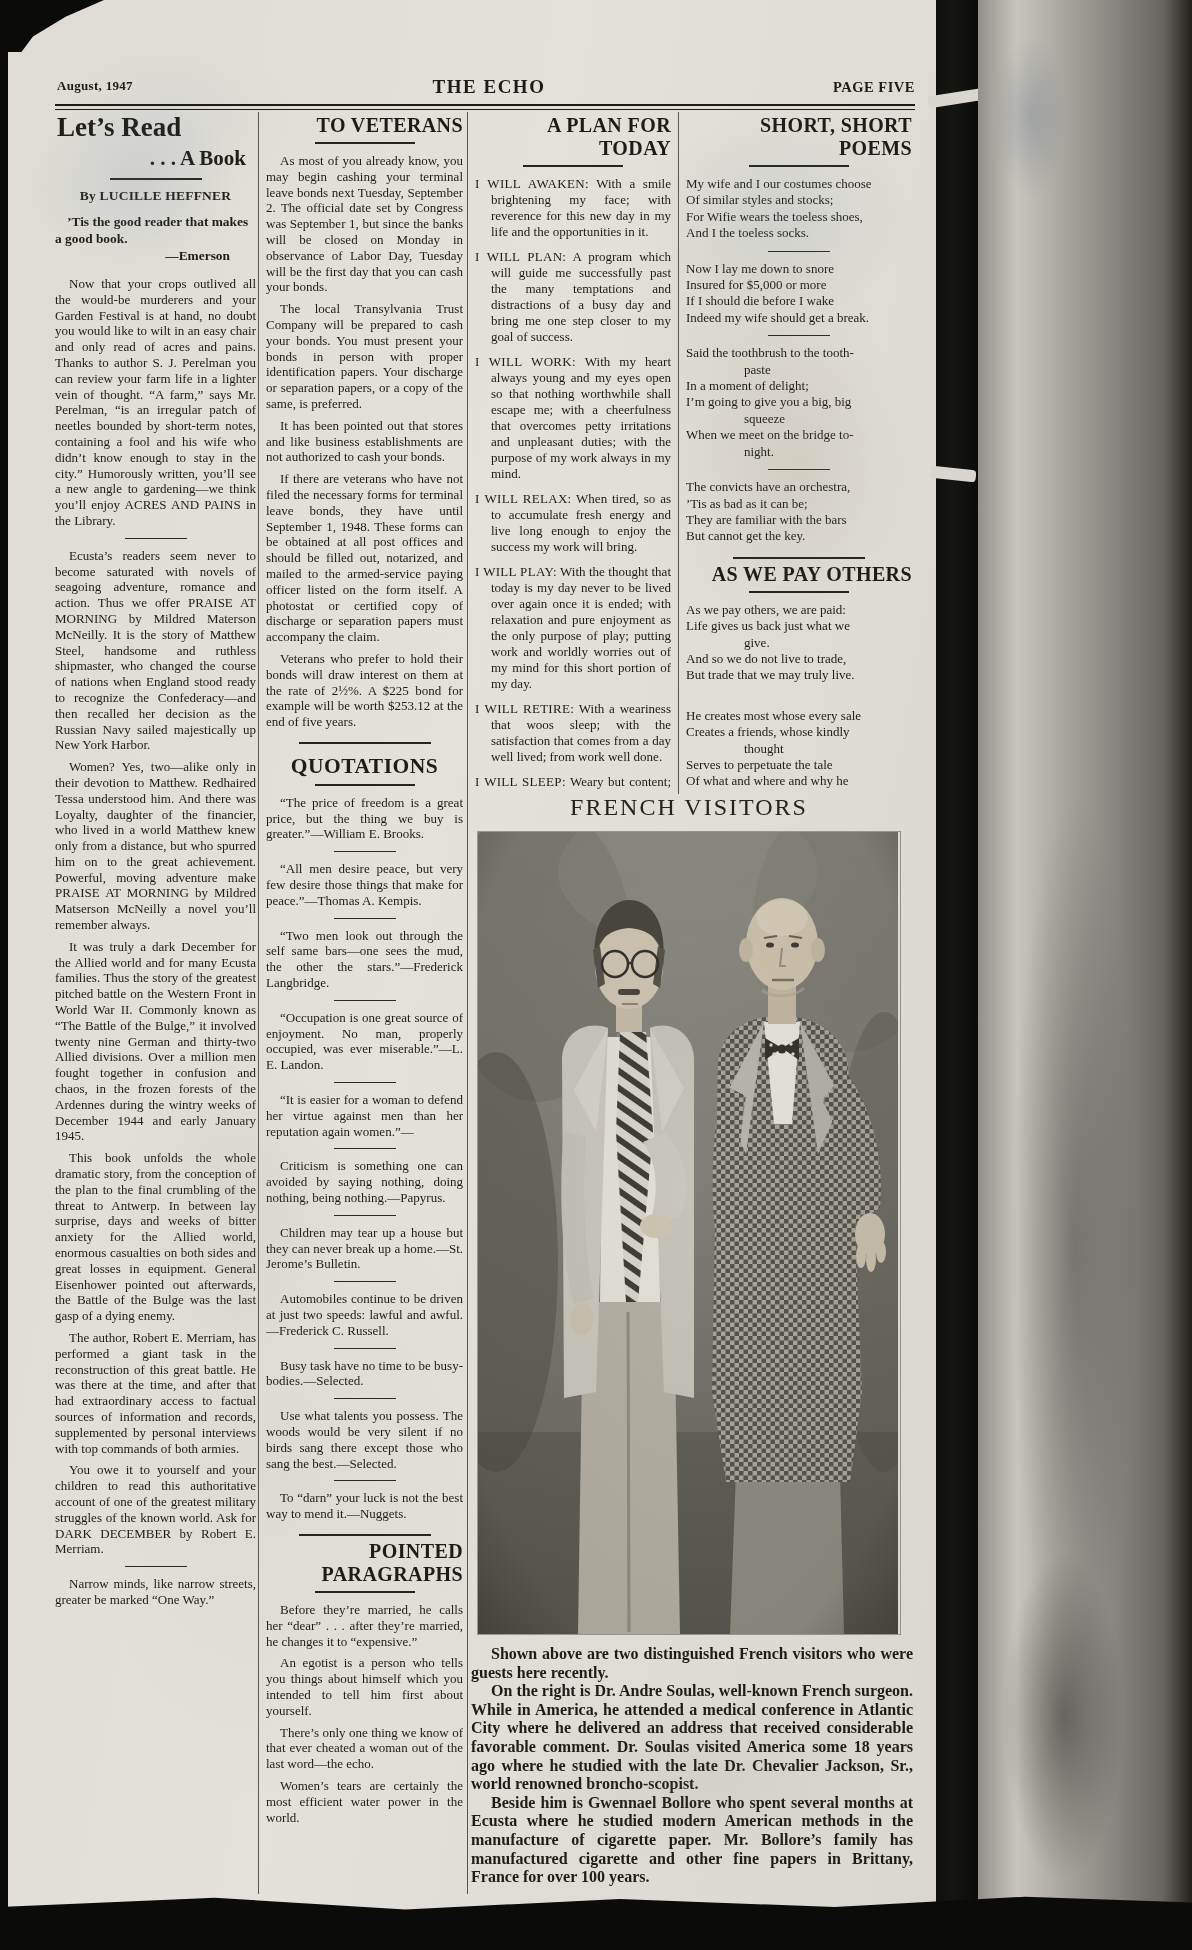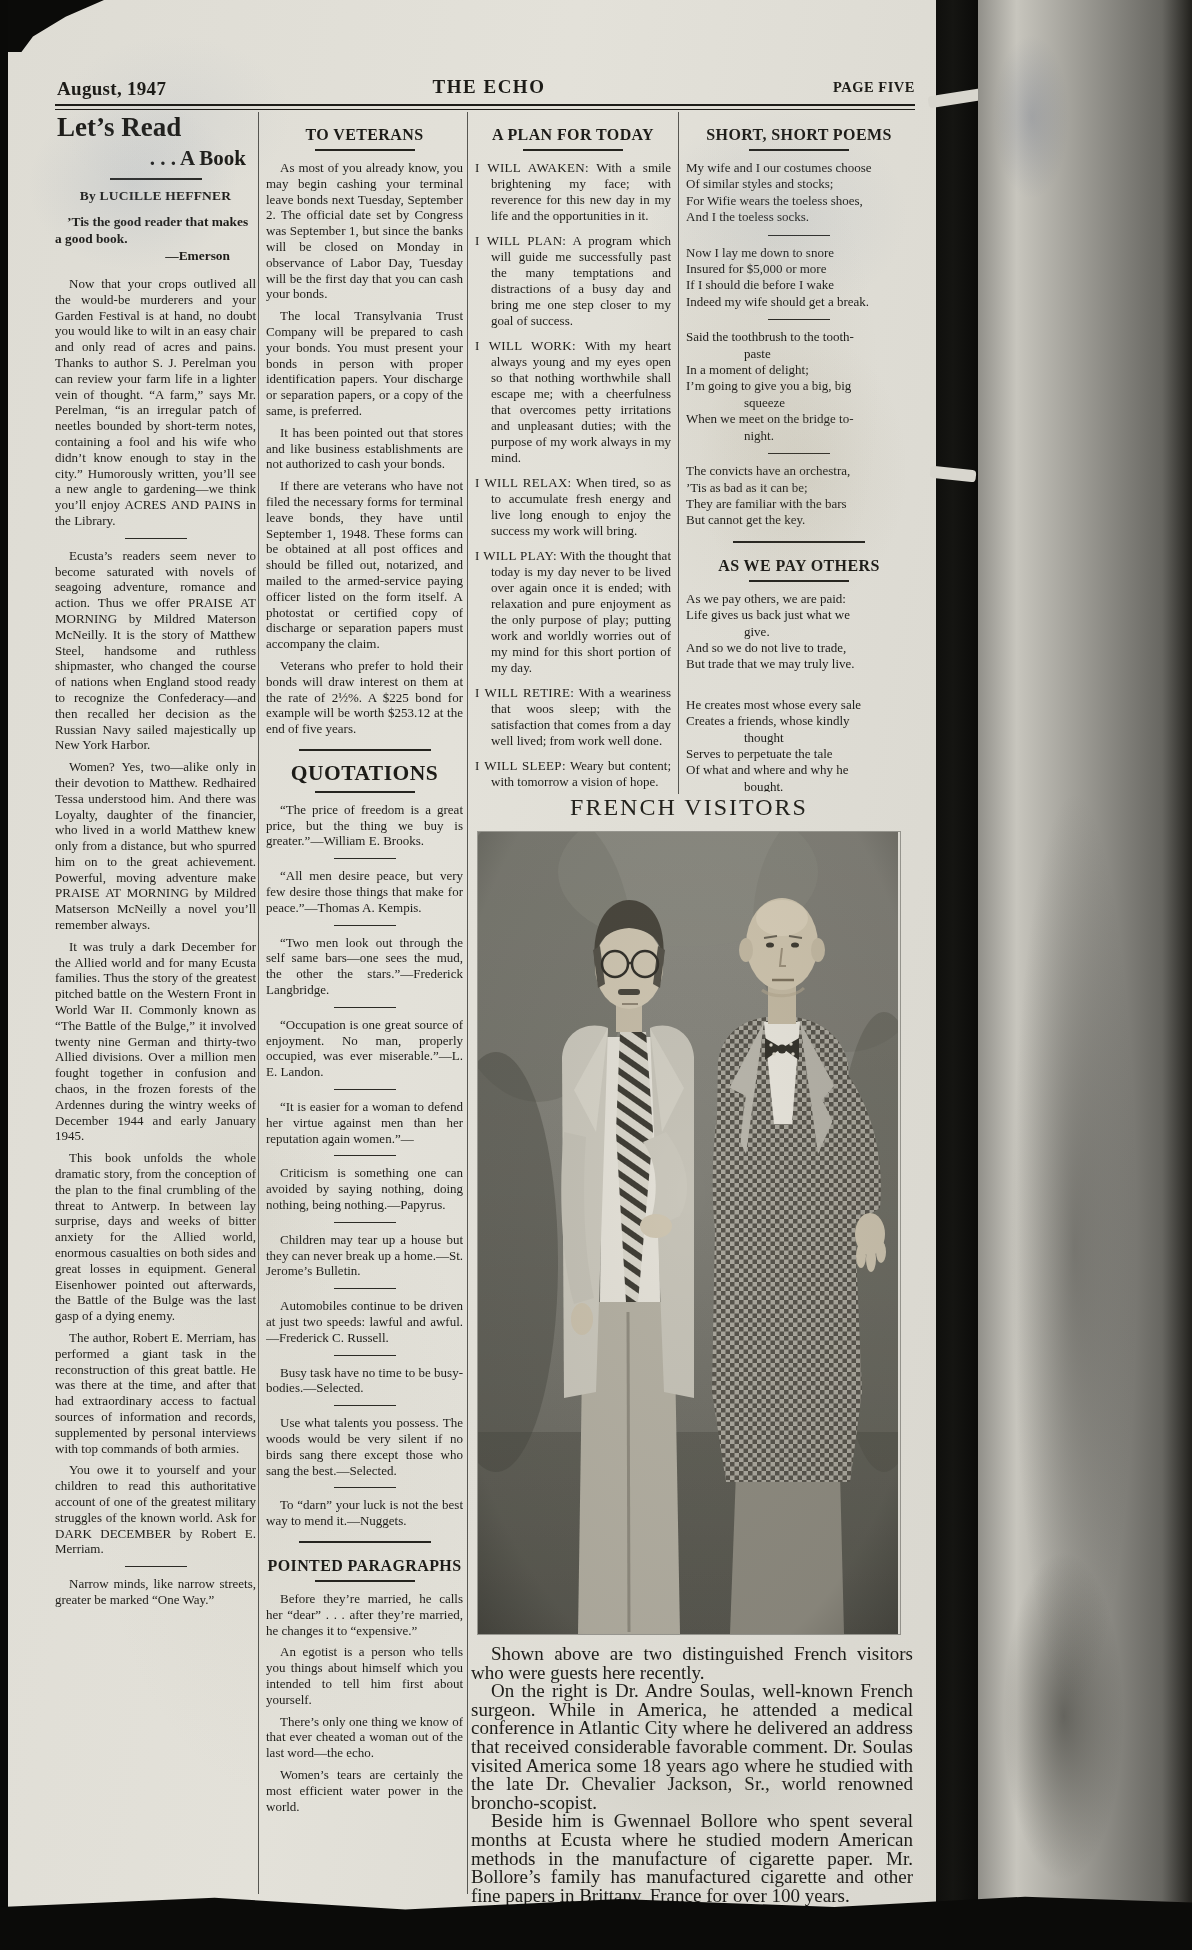--- a/index.html
+++ b/index.html
@@ -22,33 +22,33 @@
           radial-gradient(closest-side at 45% 64%, rgba(40,40,36,.35), transparent 65%),
           radial-gradient(closest-side at 40% 88%, rgba(35,35,30,.5), transparent 70%),
           linear-gradient(90deg, rgba(20,20,18,.30), rgba(20,20,18,0) 18%, rgba(25,25,22,.55) 86%, #21201c),
           #c7c5bd;}
   .stain{position:absolute;pointer-events:none;}
   .bottom-bar{position:absolute;left:0;right:0;bottom:0;height:58px;background:#0b0b09;
         clip-path:polygon(0 26%,18% 10%,34% 30%,52% 12%,70% 26%,86% 8%,100% 18%,100% 100%,0 100%);}
 
   
   .masthead{position:absolute;left:47px;top:76px;width:860px;height:26px;}
-  .mh-date{position:absolute;left:2px;top:2px;font-weight:bold;font-size:19px;letter-spacing:.3px;}
+  .mh-date{position:absolute;left:2px;top:2px;font-weight:bold;font-size:13px;letter-spacing:.3px;}
   .mh-title{position:absolute;left:8px;right:0;text-align:center;top:0;font-weight:bold;font-size:19px;letter-spacing:1.5px;}
   .mh-page{position:absolute;right:0;top:3px;font-weight:bold;font-size:14.5px;letter-spacing:.5px;}
   .head-rule{position:absolute;left:47px;width:860px;top:104px;height:3px;
         border-top:2.5px solid #1d1c18;border-bottom:1px solid #1d1c18;}
 
   
   .col{position:absolute;overflow:hidden;}
   .vr{position:absolute;width:1px;background:rgba(40,40,36,.75);}
   p{margin:0 0 6px;text-align:justify;font-size:13px;line-height:15.8px;text-indent:14px;}
   .sep{width:62px;border-top:1.6px solid #2b2a25;margin:9px auto 9px;}
   .presep{width:132px;border-top:2px solid #25241f;margin:12px auto 4px;}
-  .sec-title{text-align:center;font-weight:bold;font-size:16px;letter-spacing:.4px;margin:14px 0 0;}
+  .sec-title{text-align:right;font-weight:bold;font-size:20px;letter-spacing:.4px;margin:2px 0 0;}
   .trule{width:100px;border-top:2px solid #25241f;margin:5px auto 9px;}
   .big-title{text-align:center;font-weight:bold;font-size:21.5px;letter-spacing:.5px;margin:10px 0 0;}
 
   
   .lr1{font-size:27px;font-weight:bold;margin:0 0 0 2px;line-height:30px;}
   .lr2{font-size:21px;font-weight:bold;text-align:right;margin:4px 10px 0 0;line-height:24px;}
   .lr-rule{width:92px;border-top:2px solid #25241f;margin:8px auto 8px;}
   .byline{text-align:center;font-weight:bold;font-size:13.5px;margin:4px 0 10px;letter-spacing:.2px;}
   .epigraph{font-weight:bold;font-size:13.4px;line-height:16.5px;text-indent:12px;}
   .epigraph-attr{font-weight:bold;font-size:13.4px;text-align:right;padding-right:26px;margin:1px 0 12px;}
@@ -61,21 +61,21 @@
   
   .stanza{margin-bottom:2px;font-size:13px;line-height:16.4px;}
   .stanza .ln{white-space:normal;}
   .stanza .cont{padding-left:58px;}
 
   
   .french{position:absolute;left:455px;top:794px;width:452px;}
   .fv-title{text-align:center;font-size:24px;letter-spacing:2px;color:#23221d;margin-bottom:10px;}
   .photo-wrap{margin:0 auto;width:422px;height:802px;border:1px solid rgba(40,40,35,.4);}
   .caption{margin-top:10px;padding:0 2px 0 8px;}
-  .caption p{font-size:19px;line-height:18.6px;text-indent:20px;margin:0;}
+  .caption p{font-size:16px;line-height:18.6px;text-indent:20px;margin:0;font-weight:bold;}
 </style>
 </head>
 <body>
 
 <div class="scan">
   <div class="paper">
 
     <div class="masthead">
       <span class="mh-date">August, 1947</span>
       <span class="mh-title">THE ECHO</span>

